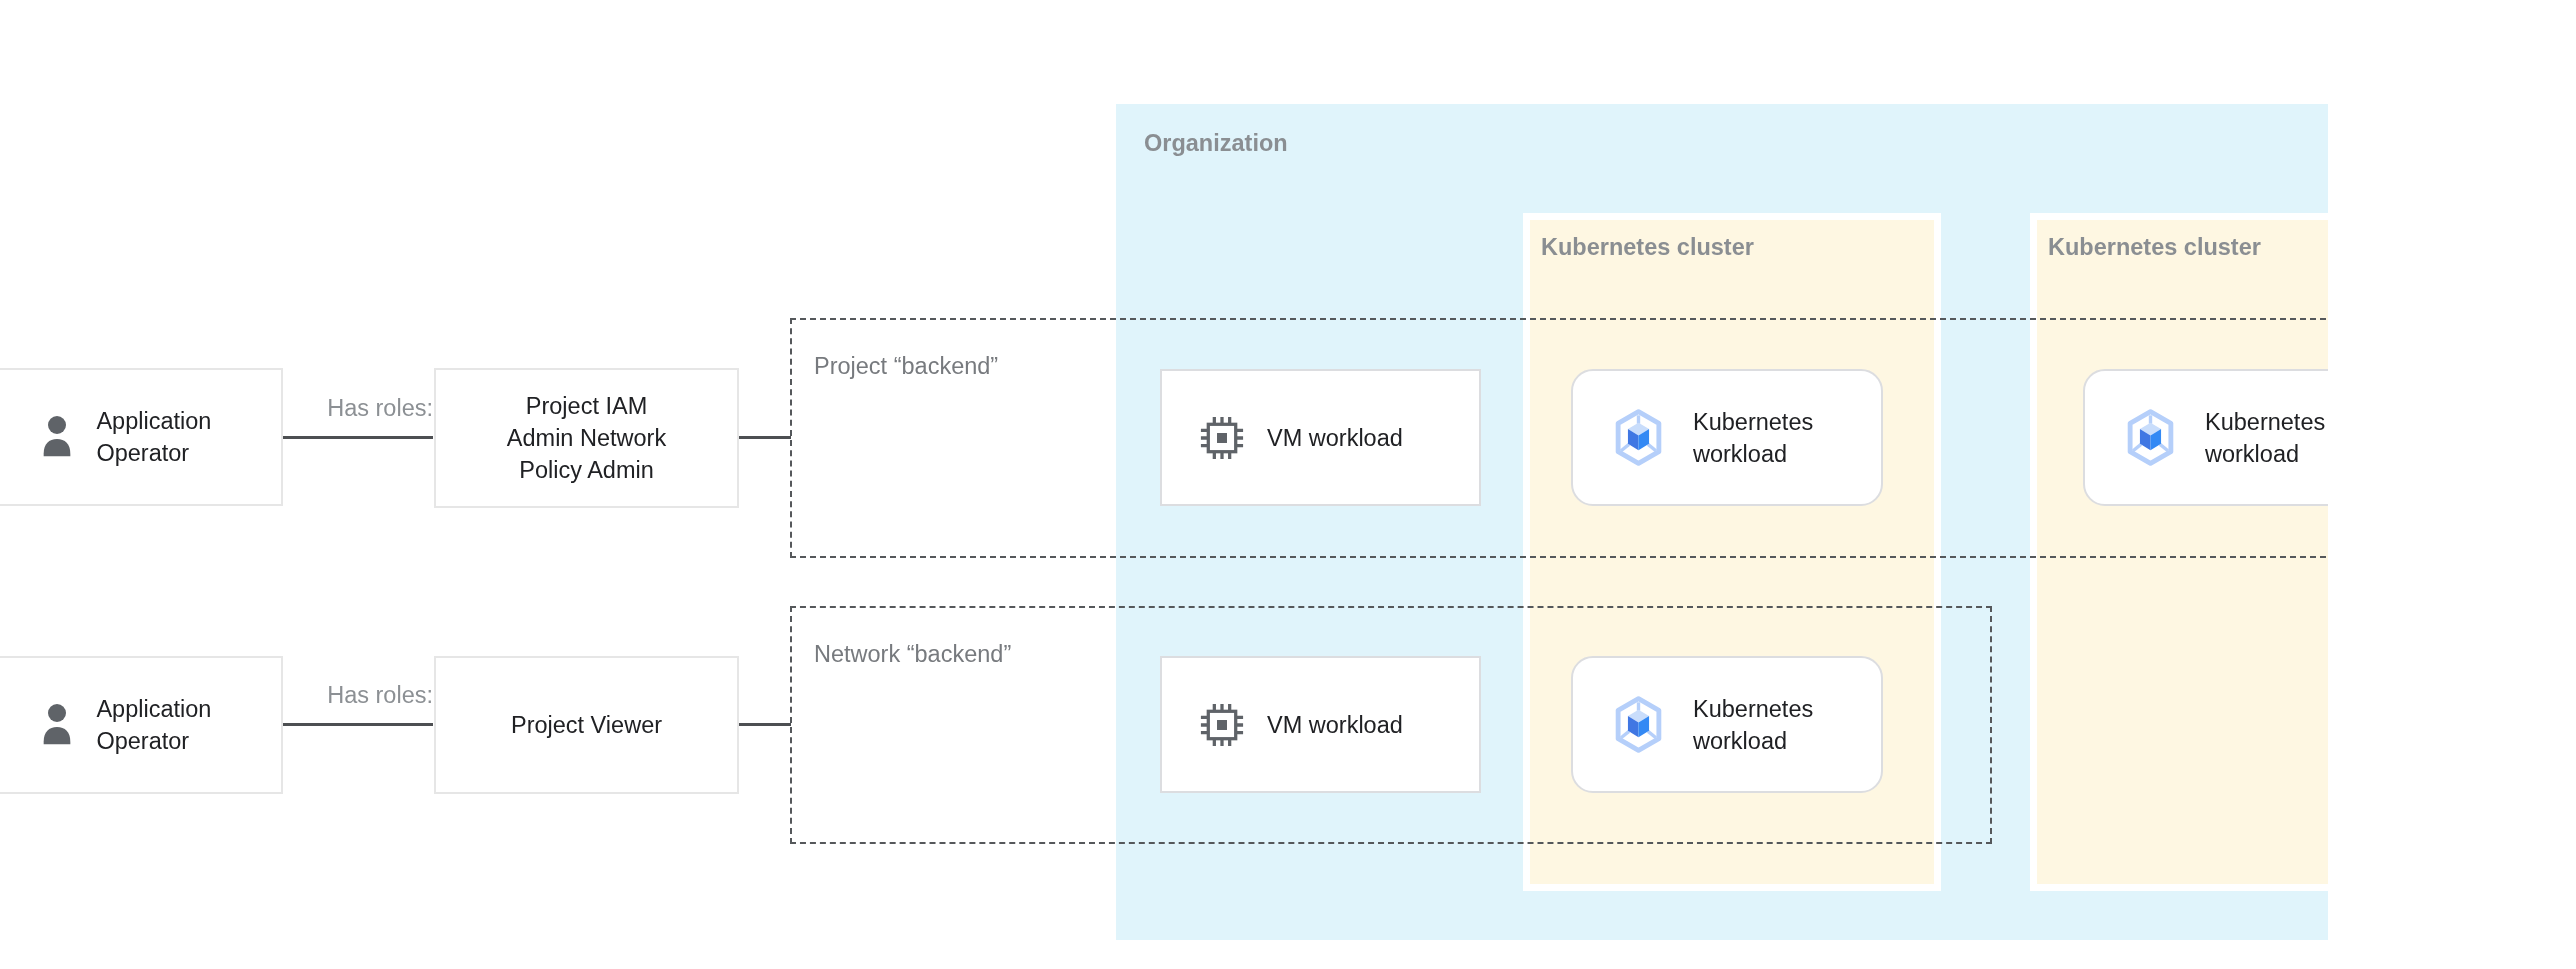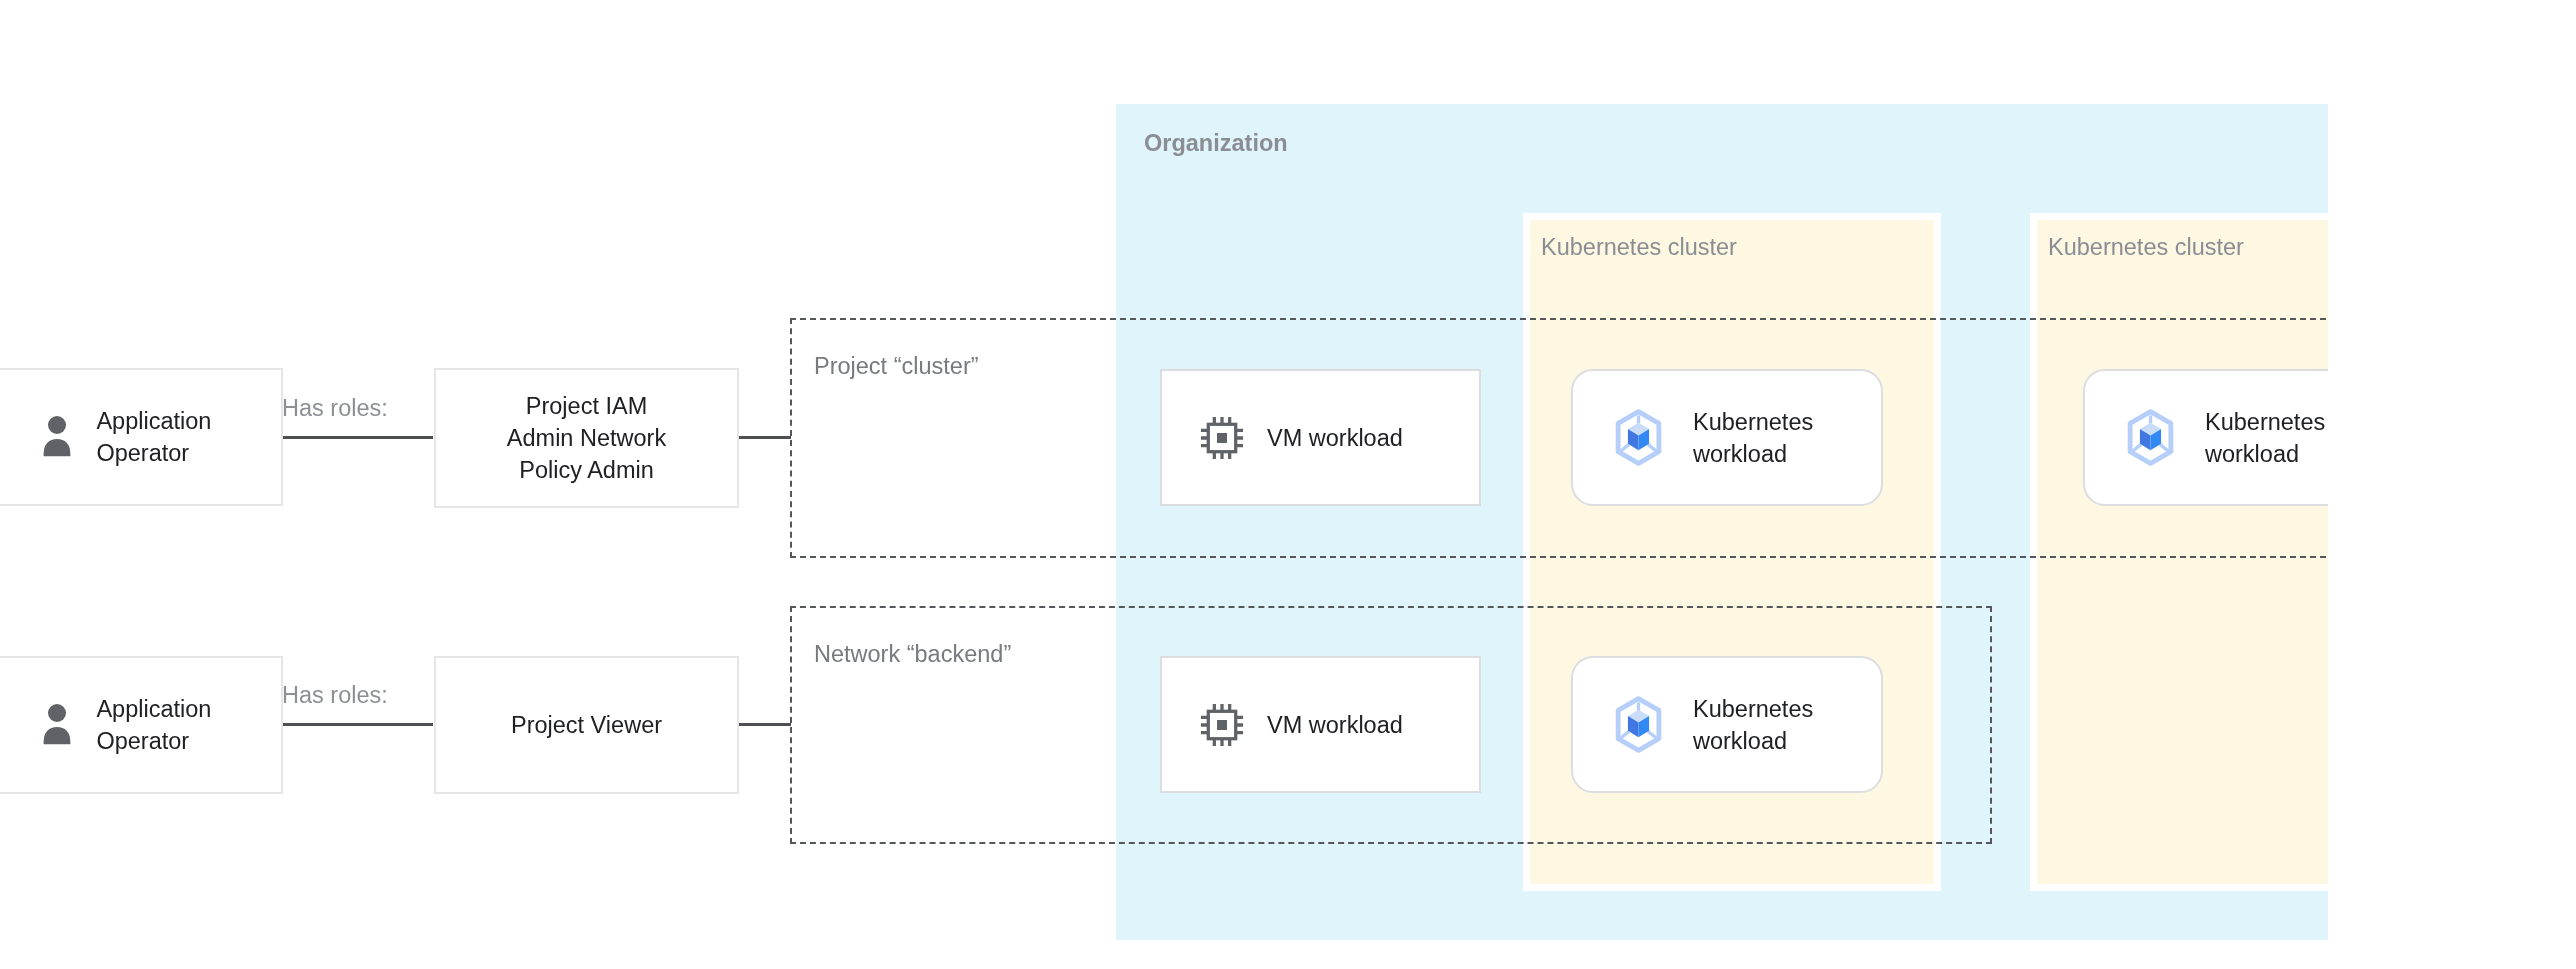--- a/index.html
+++ b/index.html
@@ -34,21 +34,21 @@
     background: var(--cluster-bg);
     border: 7px solid #ffffff;
     box-sizing: border-box;
     z-index: 2;
   }
   .cluster.c1 { left: 1523px; width: 418px; }
   .cluster.c2 { left: 2030px; width: 414px; }
   .cluster-label {
     position: absolute;
     left: 11px; top: 14px;
-    font-size: 23.5px; font-weight: normal;
+    font-size: 23.5px; font-weight: bold;
     color: var(--heading-gray);
     white-space: nowrap;
   }
 
   .pbox {
     position: absolute;
     border: 2.1px dashed var(--dashed-border);
     box-sizing: border-box;
     z-index: 3;
     background: transparent;
@@ -71,21 +71,21 @@
     z-index: 4;
   }
   .line.r1a { left: 282px;  top: 436px; width: 151px; }
   .line.r1b { left: 739px; top: 436px; width: 52px;  }
   .line.r2a { left: 282px;  top: 723px; width: 151px; }
   .line.r2b { left: 739px; top: 723px; width: 52px;  }
 
   .edge-label {
     position: absolute;
     left: 282px; width: 151px;
-    text-align: left;
+    text-align: right;
     font-size: 23.5px;
     color: var(--label-gray);
     z-index: 4;
     white-space: nowrap;
   }
   .edge-label.r1 { top: 395px; }
   .edge-label.r2 { top: 682px; }
 
   
   .panel {
@@ -143,21 +143,21 @@
   </div>
 
   <div class="cluster c1">
     <div class="cluster-label">Kubernetes cluster</div>
   </div>
   <div class="cluster c2">
     <div class="cluster-label">Kubernetes cluster</div>
   </div>
 
   <div class="pbox frontend">
-    <div class="project-label">Project “cluster”</div>
+    <div class="project-label">Project “backend”</div>
   </div>
   <div class="pbox backend">
     <div class="project-label">Network “backend”</div>
   </div>
 
   <div class="line r1a"></div>
   <div class="edge-label r1">Has roles:</div>
   <div class="line r1b"></div>
 
   <div class="line r2a"></div>

